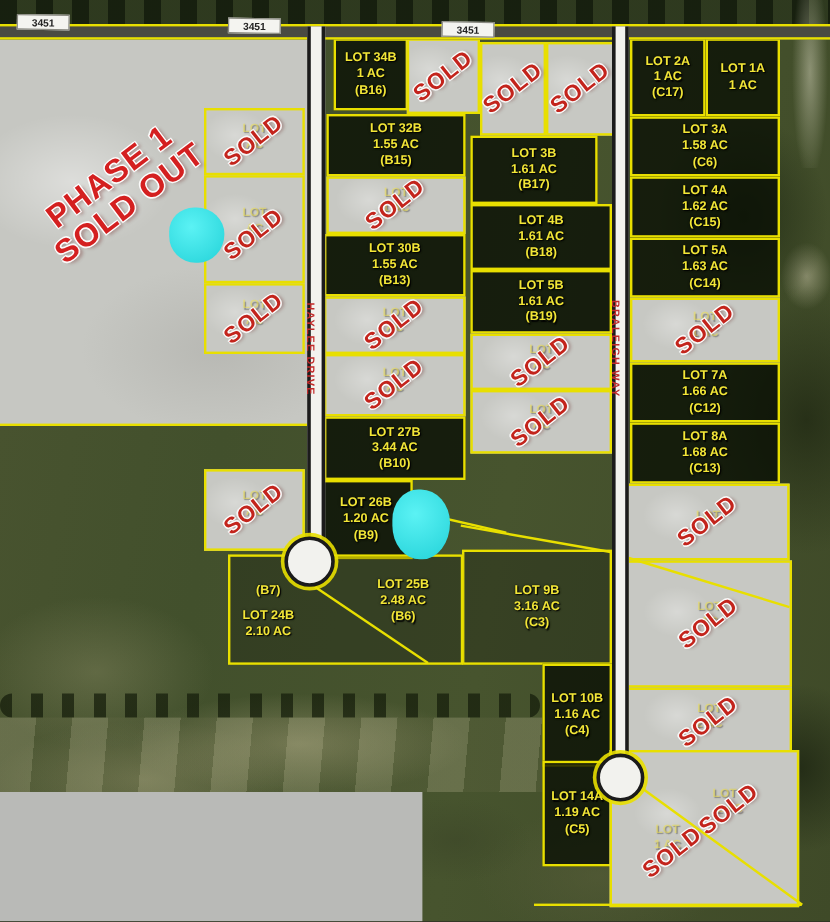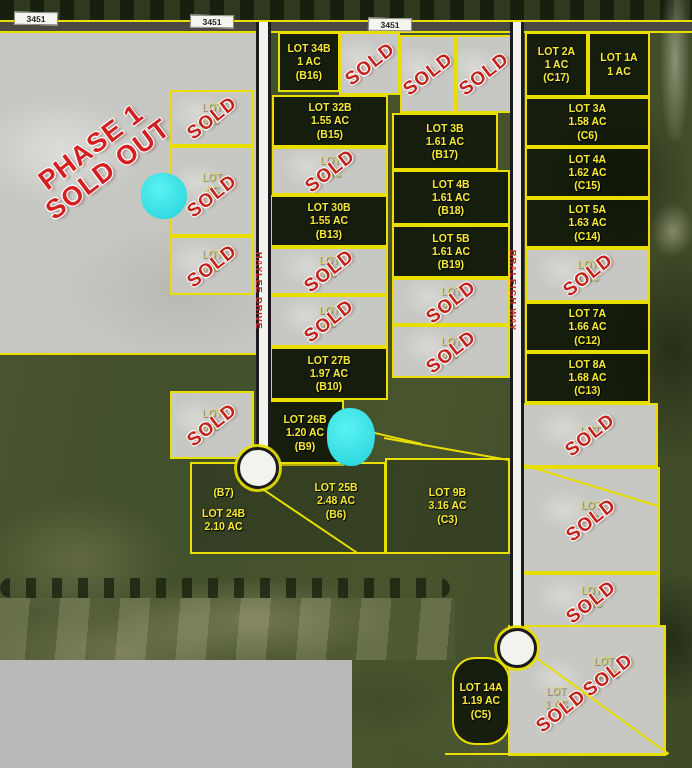--- a/index.html
+++ b/index.html
@@ -118,21 +118,21 @@
       <div class="lot lot--available" data-name="lot-30b" style="left: 270px; top: 195px; width: 118px; height: 52px;">
         <div class="lot-label" data-name="lot-30b-label">
           <div>LOT 30B</div>
           <div>1.55 AC</div>
           <div>(B13)</div>
         </div>
       </div>
       <div class="lot lot--available" data-name="lot-27b" style="left: 270px; top: 347px; width: 118px; height: 53px;">
         <div class="lot-label" data-name="lot-27b-label">
           <div>LOT 27B</div>
-          <div>1.97 AC</div>
+          <div>3.44 AC</div>
           <div>(B10)</div>
         </div>
       </div>
       <div class="lot lot--available" data-name="lot-26b" style="left: 266px; top: 400px; width: 78px; height: 66px;">
         <div class="lot-label" data-name="lot-26b-label">
           <div>LOT 26B</div>
           <div>1.20 AC</div>
           <div>(B9)</div>
         </div>
       </div>
@@ -157,21 +157,28 @@
           <div>(B19)</div>
         </div>
       </div>
       <div class="lot lot--open" data-name="lot-9b" style="left: 385px; top: 458px; width: 125px; height: 96px;">
         <div class="lot-label" data-name="lot-9b-label">
           <div>LOT 9B</div>
           <div>3.16 AC</div>
           <div>(C3)</div>
         </div>
       </div>
-      <div class="lot lot--available" data-name="lot-14a" style="left: 452px; top: 657px; width: 58px; height: 88px; border-radius: 23px;">
+      <div class="lot lot--available" data-name="lot-10b" style="left: 452px; top: 553px; width: 58px; height: 86px;">
+        <div class="lot-label" data-name="lot-10b-label">
+          <div>LOT 10B</div>
+          <div>1.16 AC</div>
+          <div>(C4)</div>
+        </div>
+      </div>
+      <div class="lot lot--available" data-name="lot-14a" style="left: 452px; top: 634px; width: 58px; height: 88px;">
         <div class="lot-label" data-name="lot-14a-label">
           <div>LOT 14A</div>
           <div>1.19 AC</div>
           <div>(C5)</div>
         </div>
       </div>
       <div class="lot lot--open" data-name="lot-24b" style="left: 190px; top: 462px; width: 196px; height: 92px;">
         <div class="lot-label lot-label--left" data-name="lot-24b-label">
           <div>(B7)</div>
           <div>LOT 24B</div>

